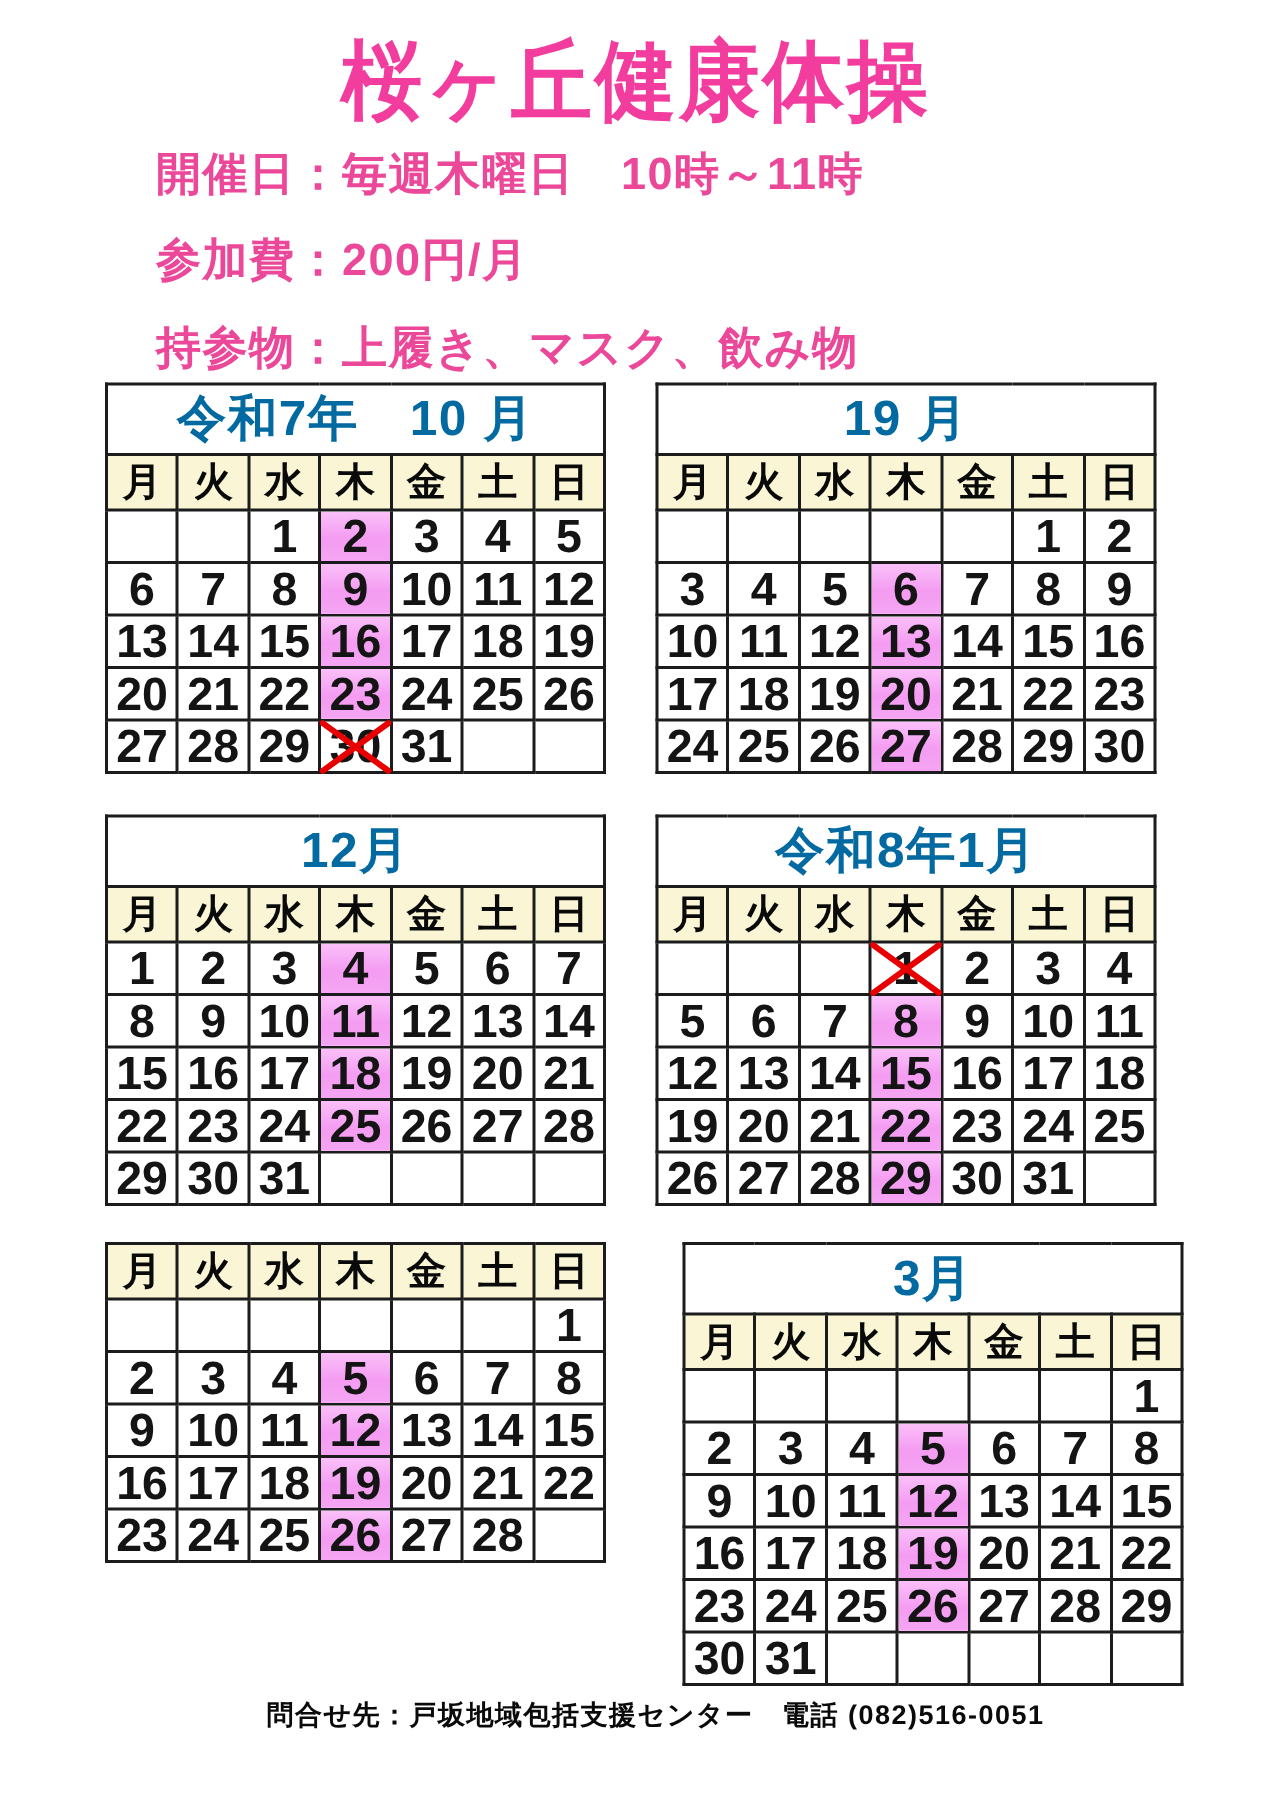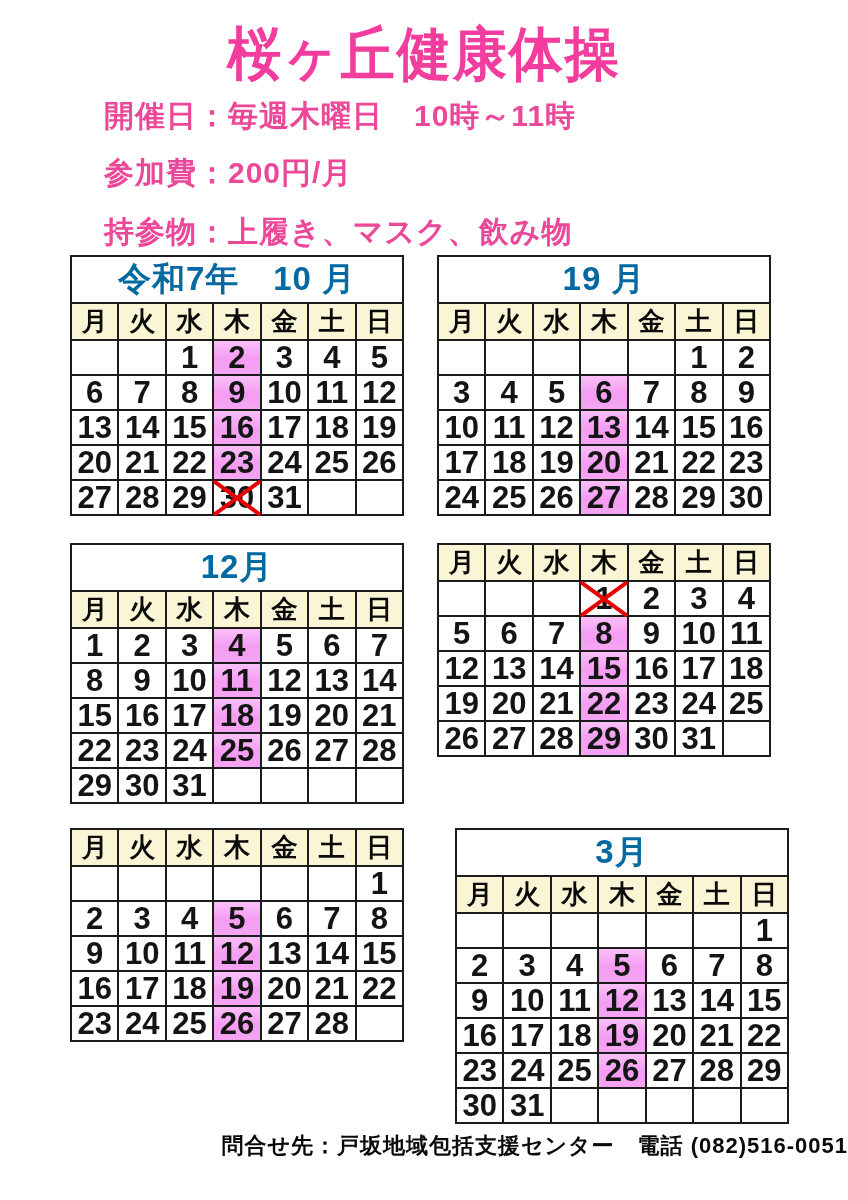--- a/index.html
+++ b/index.html
@@ -57,21 +57,21 @@
   .x-mark{position:absolute;left:0;top:0;width:100%;height:100%;pointer-events:none;}
   .x-mark::before,.x-mark::after{
     content:"";position:absolute;left:-14%;top:50%;
     width:128%;height:4px;background:#E80000;border-radius:2px;
   }
   .x-mark::before{transform:translateY(-50%) rotate(36deg);}
   .x-mark::after{transform:translateY(-50%) rotate(-36deg);}
 
   .footer-contact{
     position:absolute;top:1131px;left:0;right:0;
-    text-align:right;font-size:22px;font-weight:bold;color:#0a0a0a;
+    text-align:center;font-size:18px;font-weight:bold;color:#0a0a0a;
     letter-spacing:1px;
     padding-left:26px;
   }
 </style>
 </head>
 <body>
 
 <div class="page">
 
   <div class="main-title">桜ヶ丘健康体操</div>
@@ -266,20 +266,23 @@
             <td class="date-cell"></td>
             <td class="date-cell"></td>
           </tr>
         </tbody>
       </table>
     </div>
   <div class="cal-host c3">
       <table class="cal-table">
         <tbody>
           <tr>
+            <td colspan="7" class="cal-title">令和8年1月</td>
+          </tr>
+          <tr>
             <td class="day-head">月</td>
             <td class="day-head">火</td>
             <td class="day-head">水</td>
             <td class="day-head">木</td>
             <td class="day-head">金</td>
             <td class="day-head blue">土</td>
             <td class="day-head red">日</td>
           </tr>
           <tr>
             <td class="date-cell"></td>

